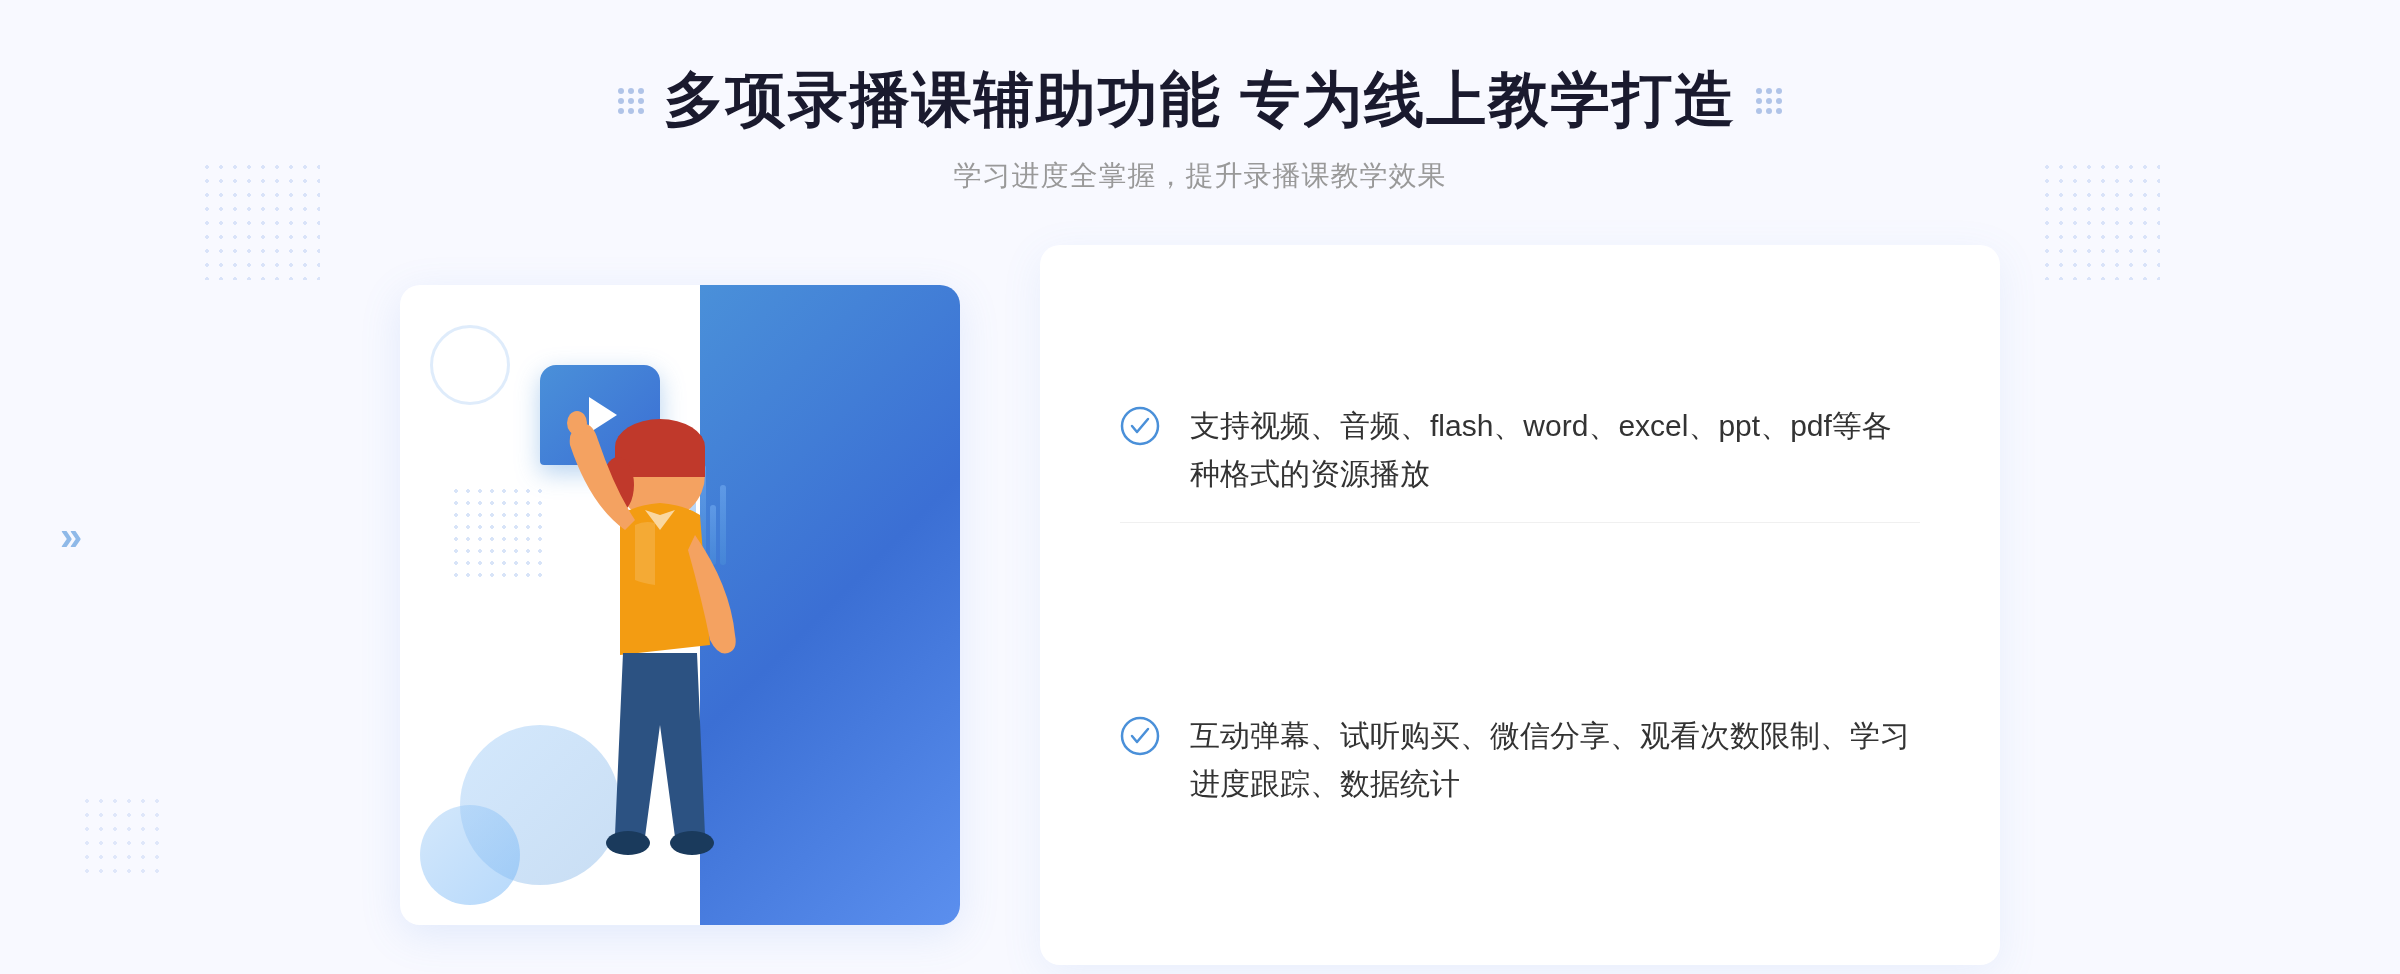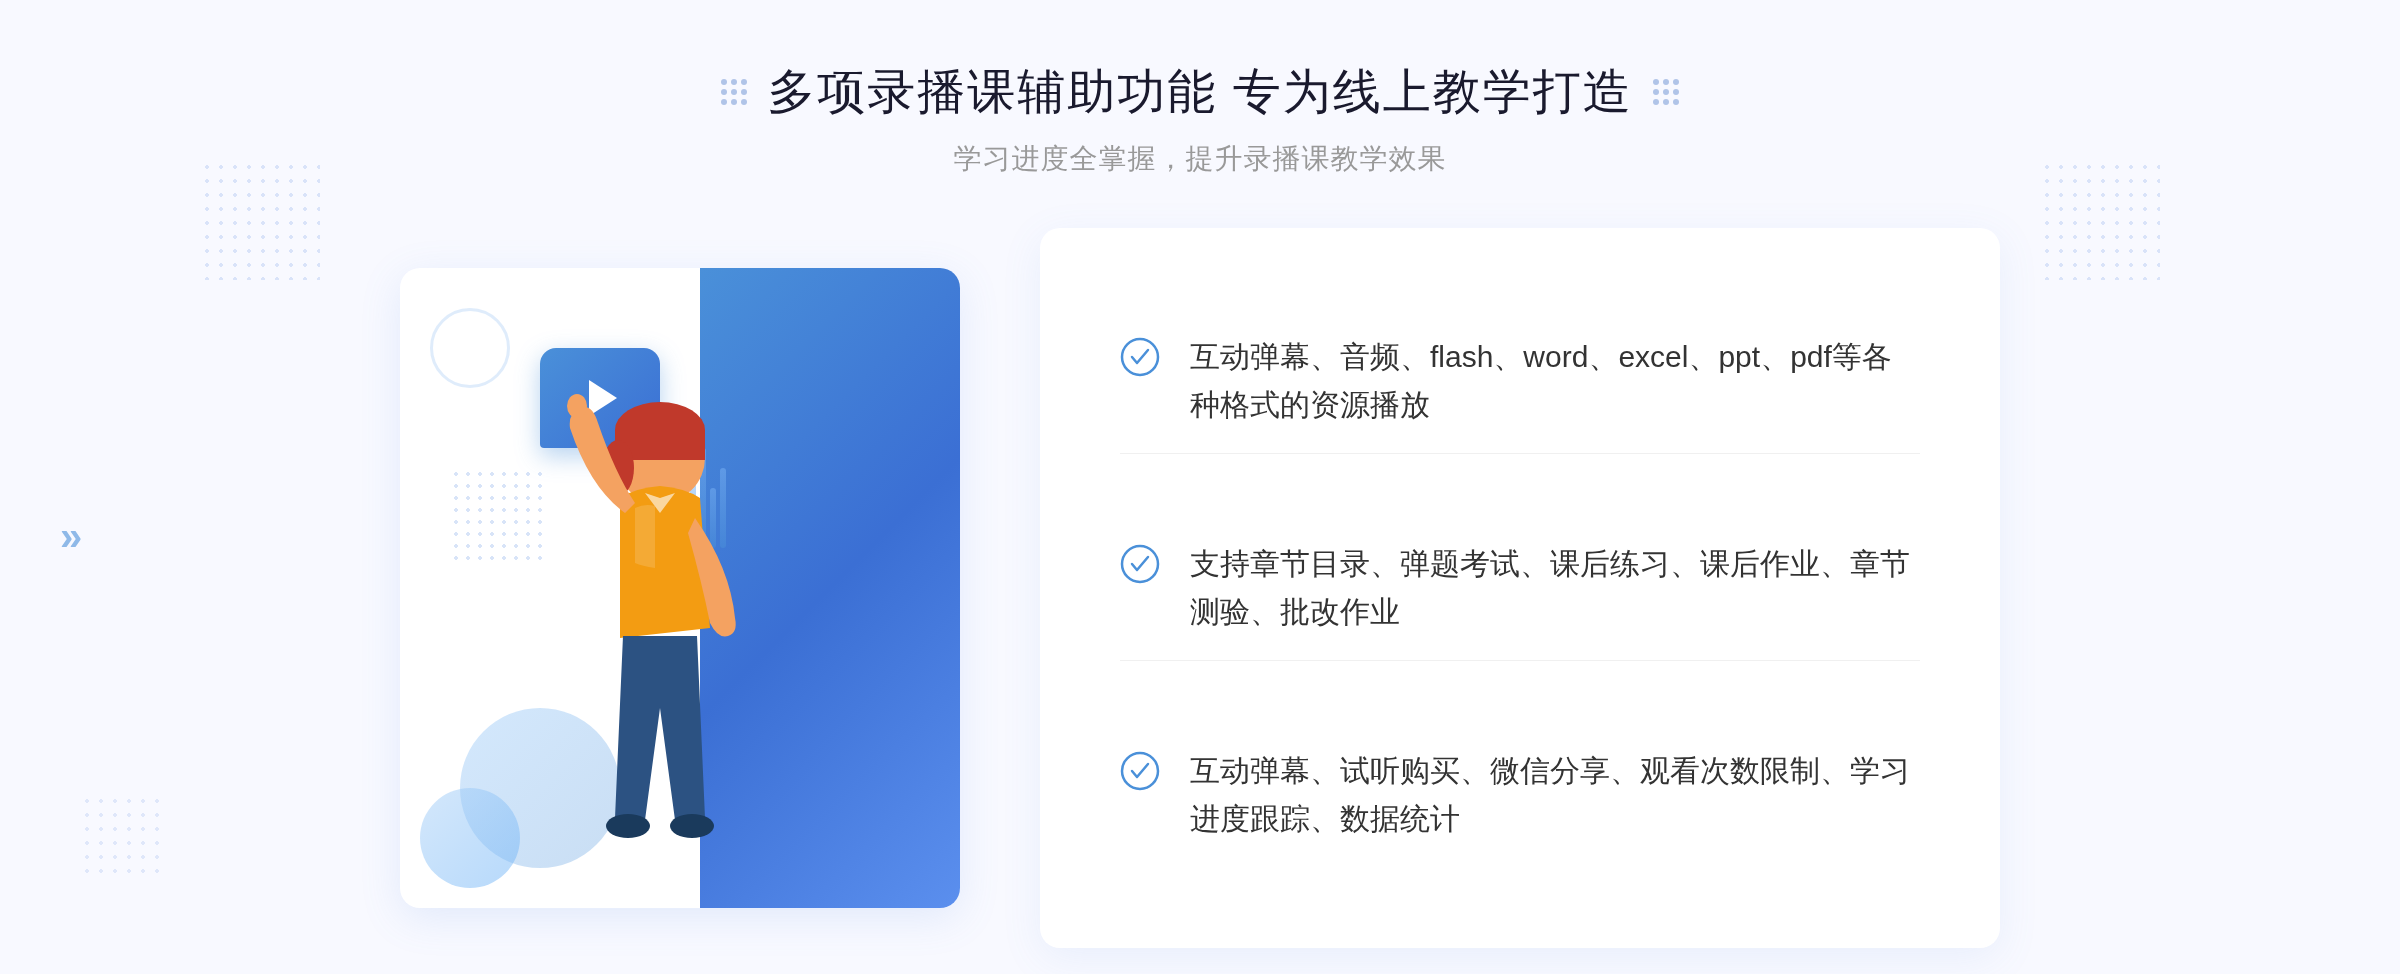--- a/index.html
+++ b/index.html
@@ -78,22 +78,22 @@
 
     .dots-icon span i {
       width: 6px;
       height: 6px;
       background: #b0c4e8;
       border-radius: 50%;
       display: inline-block;
     }
 
     .main-title {
-      font-size: 48px;
-      font-weight: 400;
+      font-size: 60px;
+      font-weight: 700;
       color: #1a1a2e;
       letter-spacing: 2px;
     }
 
     .sub-title {
       font-size: 28px;
       color: #999;
       letter-spacing: 1px;
     }
 
@@ -409,32 +409,23 @@
 
     <div class="features-panel">
 
       <div class="feature-item">
         <div class="check-icon">
           <svg viewBox="0 0 40 40" xmlns="http://www.w3.org/2000/svg">
             <circle cx="20" cy="20" r="18" fill="none" stroke="#4a90d9" stroke-width="2.5"></circle>
             <polyline points="12,20 17,26 28,13" fill="none" stroke="#4a90d9" stroke-width="2.5" stroke-linecap="round" stroke-linejoin="round"></polyline>
           </svg>
         </div>
-        <span class="feature-text">互动弹幕、音频、flash、word、excel、ppt、pdf等各种格式的资源播放</span>
-      </div>
-
-      <div class="feature-item">
-        <div class="check-icon">
-          <svg viewBox="0 0 40 40" xmlns="http://www.w3.org/2000/svg">
-            <circle cx="20" cy="20" r="18" fill="none" stroke="#4a90d9" stroke-width="2.5"></circle>
-            <polyline points="12,20 17,26 28,13" fill="none" stroke="#4a90d9" stroke-width="2.5" stroke-linecap="round" stroke-linejoin="round"></polyline>
-          </svg>
-        </div>
-        <span class="feature-text">支持章节目录、弹题考试、课后练习、课后作业、章节测验、批改作业</span>
-      </div>
+        <span class="feature-text">支持视频、音频、flash、word、excel、ppt、pdf等各种格式的资源播放</span>
+      </div>
+
 
 
       <div class="feature-item">
         <div class="check-icon">
           <svg viewBox="0 0 40 40" xmlns="http://www.w3.org/2000/svg">
             <circle cx="20" cy="20" r="18" fill="none" stroke="#4a90d9" stroke-width="2.5"></circle>
             <polyline points="12,20 17,26 28,13" fill="none" stroke="#4a90d9" stroke-width="2.5" stroke-linecap="round" stroke-linejoin="round"></polyline>
           </svg>
         </div>
         <span class="feature-text">互动弹幕、试听购买、微信分享、观看次数限制、学习进度跟踪、数据统计</span>

